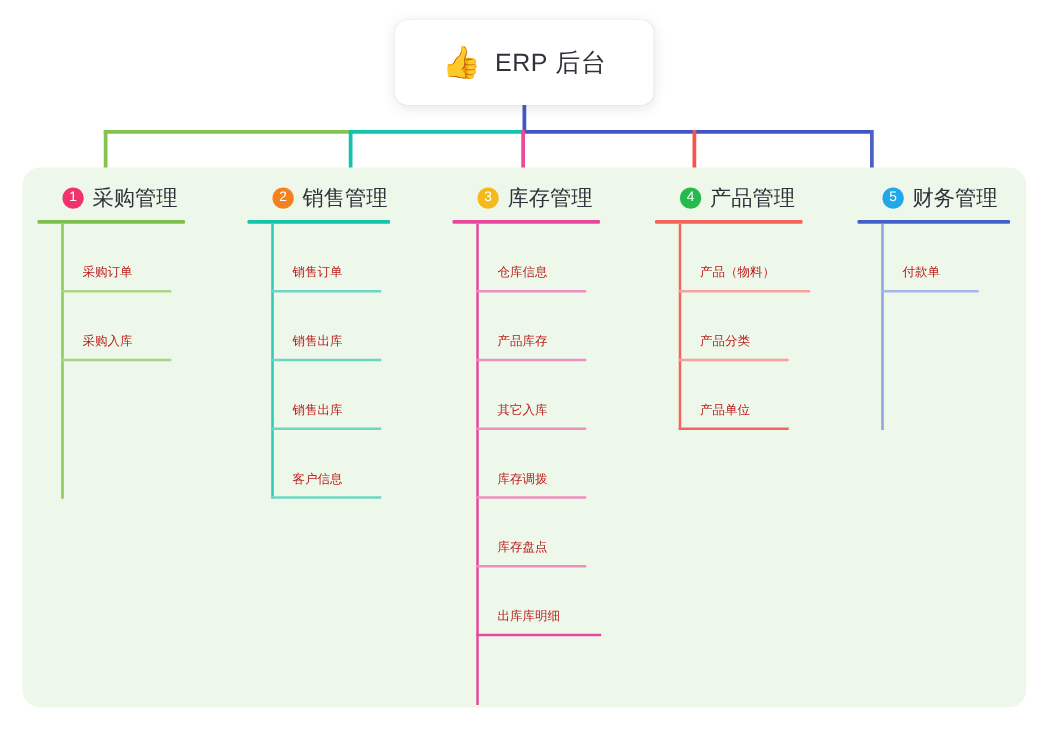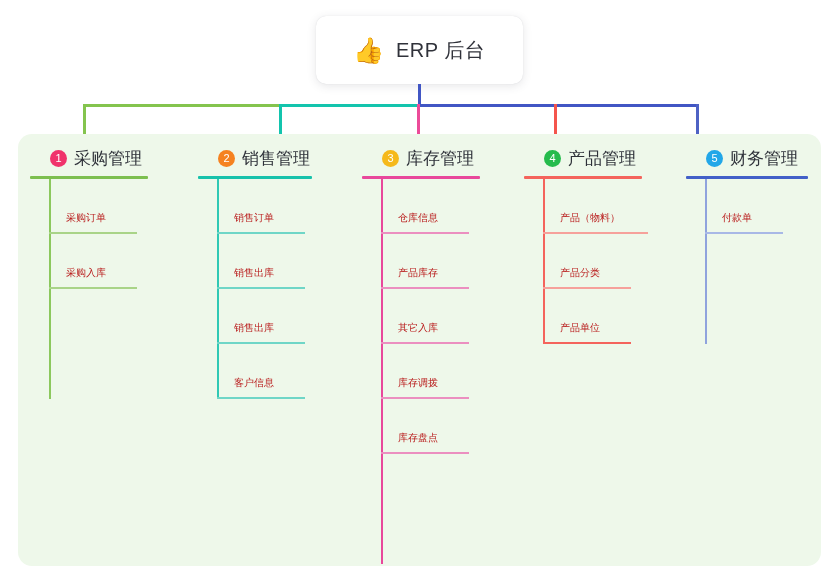--- a/index.html
+++ b/index.html
@@ -232,20 +232,24 @@
         <span class="item-rule" style="width:88px; background:#eb8fc0;"></span>
       </div>
       <div class="item">
         <span class="item-label">库存调拨</span>
         <span class="item-rule" style="width:88px; background:#eb8fc0;"></span>
       </div>
       <div class="item">
         <span class="item-label">库存盘点</span>
         <span class="item-rule" style="width:88px; background:#eb8fc0;"></span>
       </div>
+      <div class="item">
+        <span class="item-label">出库库明细</span>
+        <span class="item-rule" style="width:100px; background:#e8489b;"></span>
+      </div>
     </div>
   </div>
 
   <div class="column" style="left:524px; width:170px;">
     <div class="col-header">
       <span class="badge" style="background:#25bb4c;">4</span>
       <span class="col-title">产品管理</span>
     </div>
     <div class="col-rule" style="width:118px; background:#f4645c;"></div>
     <div class="items">

